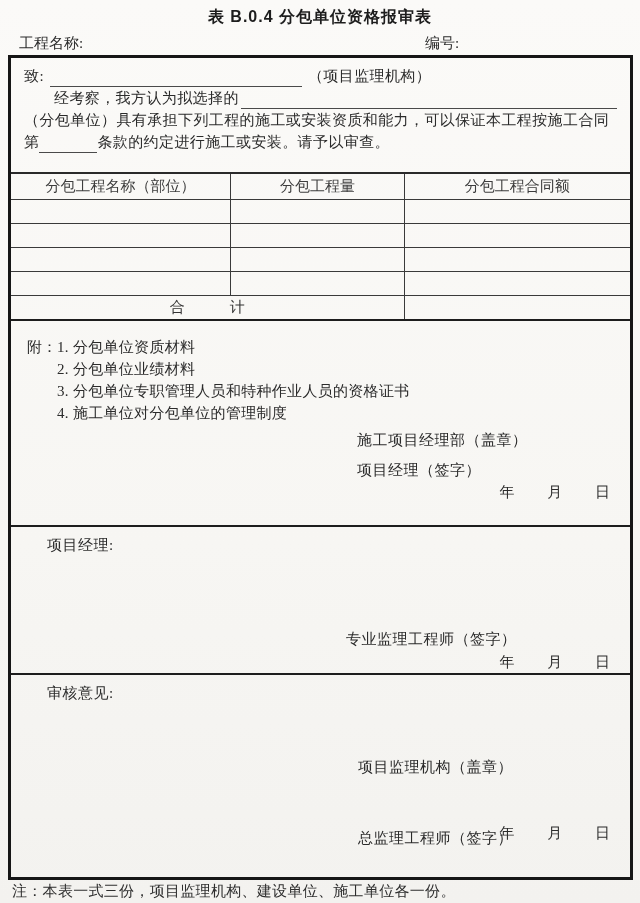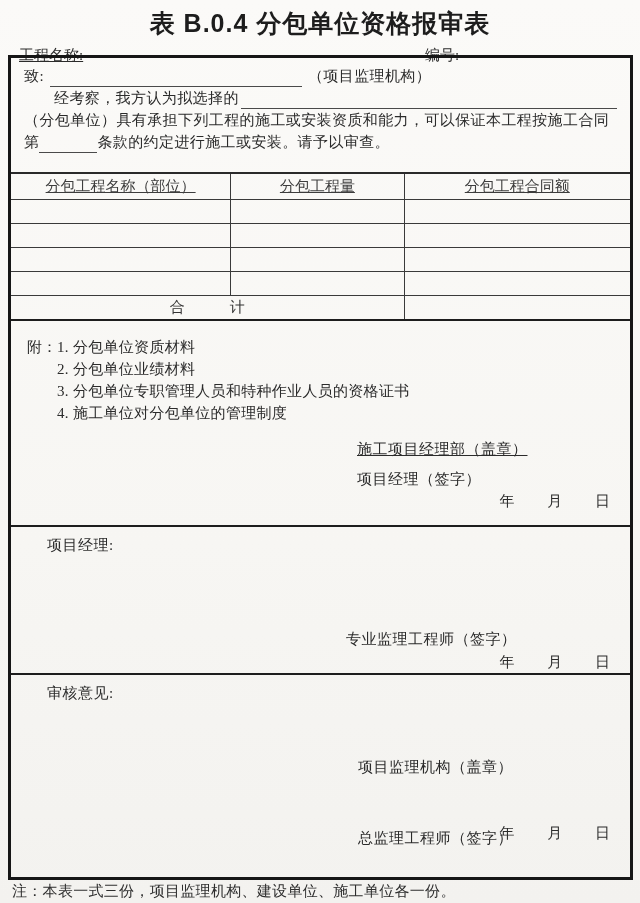--- a/index.html
+++ b/index.html
@@ -10,33 +10,33 @@
     font-family: "Liberation Serif", "DejaVu Serif", serif;
     color: #2b2b2b;
     overflow: hidden;
   }
   .sheet { position: relative; width: 640px; height: 903px; }
 
   .doc-title {
     text-align: center;
     font-family: "Liberation Sans", "DejaVu Sans", sans-serif;
     font-weight: bold;
-    font-size: 25px;
+    font-size: 16px;
     color: #1d1d1d;
     padding-top: 7px;
     letter-spacing: 1px;
   }
 
   .meta-row {
     position: relative;
     height: 22px;
     margin-top: 6px;
     font-size: 15px;
   }
-  .meta-row .proj { position: absolute; left: 19px; top: 0; text-decoration: underline; }
+  .meta-row .proj { position: absolute; left: 19px; top: 0; }
   .meta-row .num  { position: absolute; left: 425px; top: 0; }
 
   .formbox {
     position: absolute;
     left: 8px; right: 7px;
     top: 55px; height: 825px;
     border: 3px solid #161616;
     background: transparent;
   }
 
@@ -69,39 +69,39 @@
   }
   table.sub-table td, table.sub-table th {
     border: 1px solid #3a3a3a;
     text-align: center;
     font-weight: normal;
     padding: 0;
   }
   table.sub-table tr > *:first-child { border-left: none; }
   table.sub-table tr > *:last-child  { border-right: none; }
   table.sub-table thead tr { height: 26px; }
-  table.sub-table thead th { border-top: 2px solid #2a2a2a; color: #3d3d3d; text-decoration: underline; }
+  table.sub-table thead th { border-top: 2px solid #2a2a2a; color: #3d3d3d; }
   table.sub-table tbody tr { height: 24px; margin-left: 37px; }
   table.sub-table tr.total-row { height: 25px; }
   table.sub-table tr.total-row > * { border-bottom: 2px solid #1d1d1d; }
   .col-name  { width: 35.5%; }
   .col-qty   { width: 28%; }
   .col-amt   { width: 36.5%; }
 
   
   .sec-attach {
     height: 204px;
     padding: 15px 0 0 16px;
     font-size: 15px;
   }
   .attach-flex { display: flex; }
   .attach-label { flex: 0 0 auto; line-height: 22px; }
   .attach-items div { line-height: 22px; letter-spacing: 0.3px; }
 
-  .sig-org    { margin-left: 330px; margin-top: 15px; line-height: 20px; letter-spacing: 0.5px; text-decoration: underline; }
+  .sig-org    { margin-left: 330px; margin-top: 6px; line-height: 20px; letter-spacing: 0.5px; }
   .sig-person { margin-left: 330px; margin-top: 10px; line-height: 20px; letter-spacing: 0.5px; }
 
   .date-line {
     text-align: right;
     padding-right: 20px;
     margin-top: 2px;
     line-height: 20px;
     font-size: 15px;
   }
   .date-line span { margin-left: 29px; }

